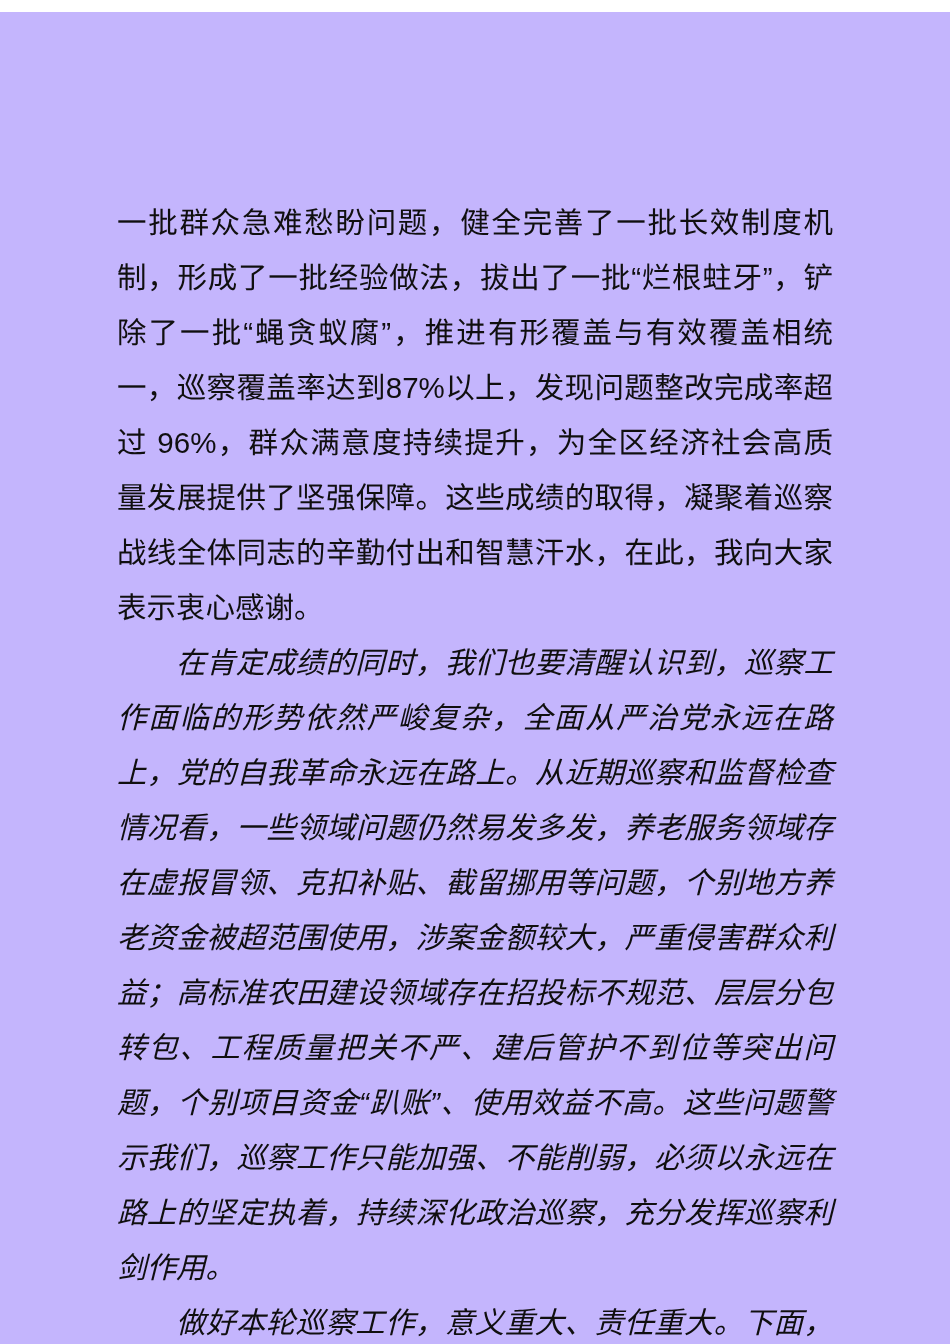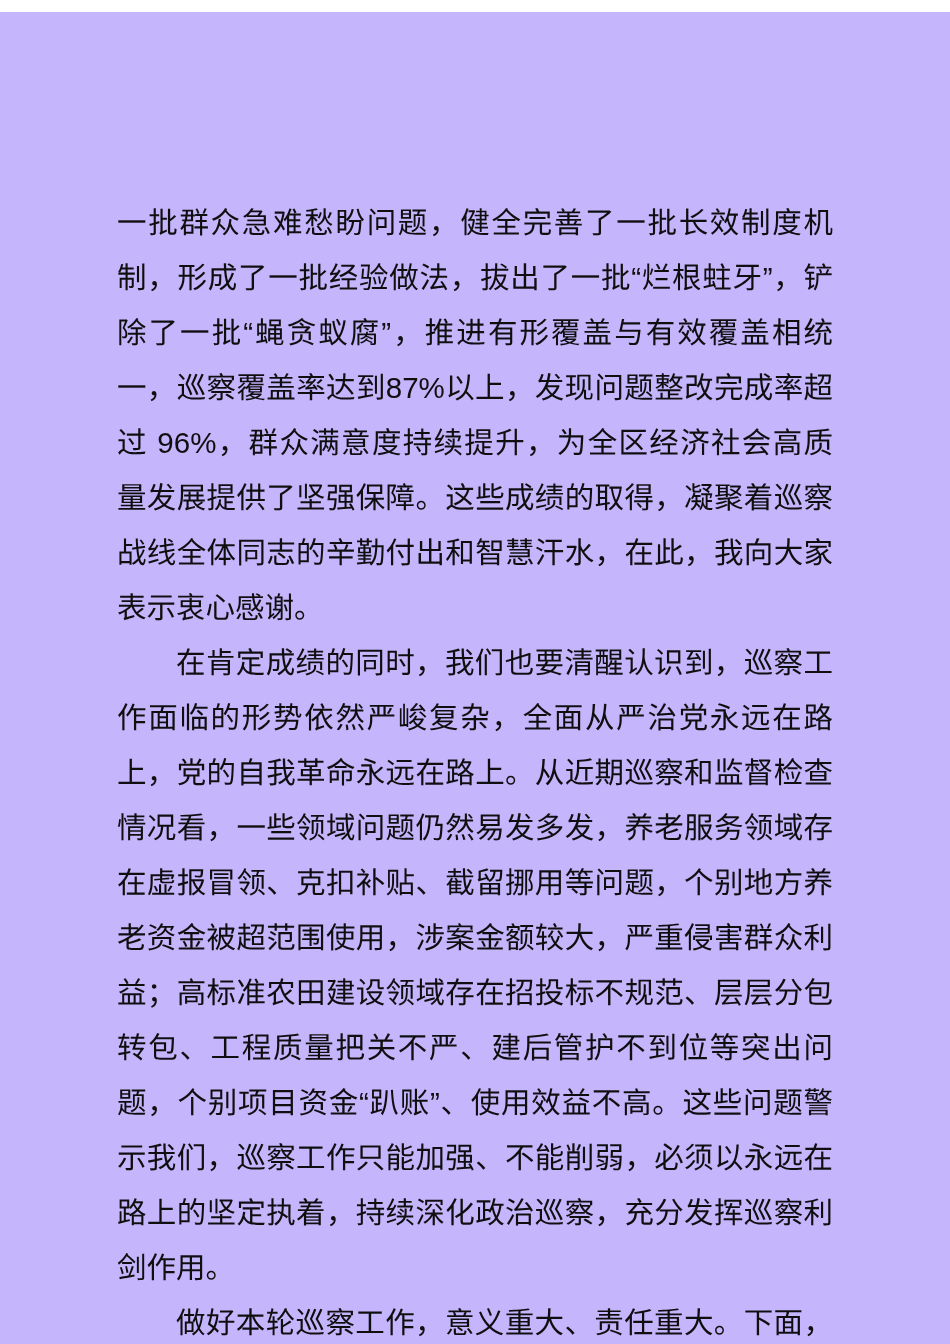--- a/index.html
+++ b/index.html
@@ -40,20 +40,21 @@
     word-break: break-all;
     -webkit-font-smoothing: antialiased;
   }
 
   .para.continuation {
     text-indent: 0;
   }
 
   .para.indented {
     text-indent: 59px;
+    font-style: italic;
   }
 </style>
 </head>
 <body>
 
 <div class="page">
 
   <div class="page-body">
 
     <p class="para continuation">一批群众急难愁盼问题，健全完善了一批长效制度机制，形成了一批经验做法，拔出了一批“烂根蛀牙”，铲除了一批“蝇贪蚁腐”，推进有形覆盖与有效覆盖相统一，巡察覆盖率达到87%以上，发现问题整改完成率超过 96%，群众满意度持续提升，为全区经济社会高质量发展提供了坚强保障。这些成绩的取得，凝聚着巡察战线全体同志的辛勤付出和智慧汗水，在此，我向大家表示衷心感谢。</p>

